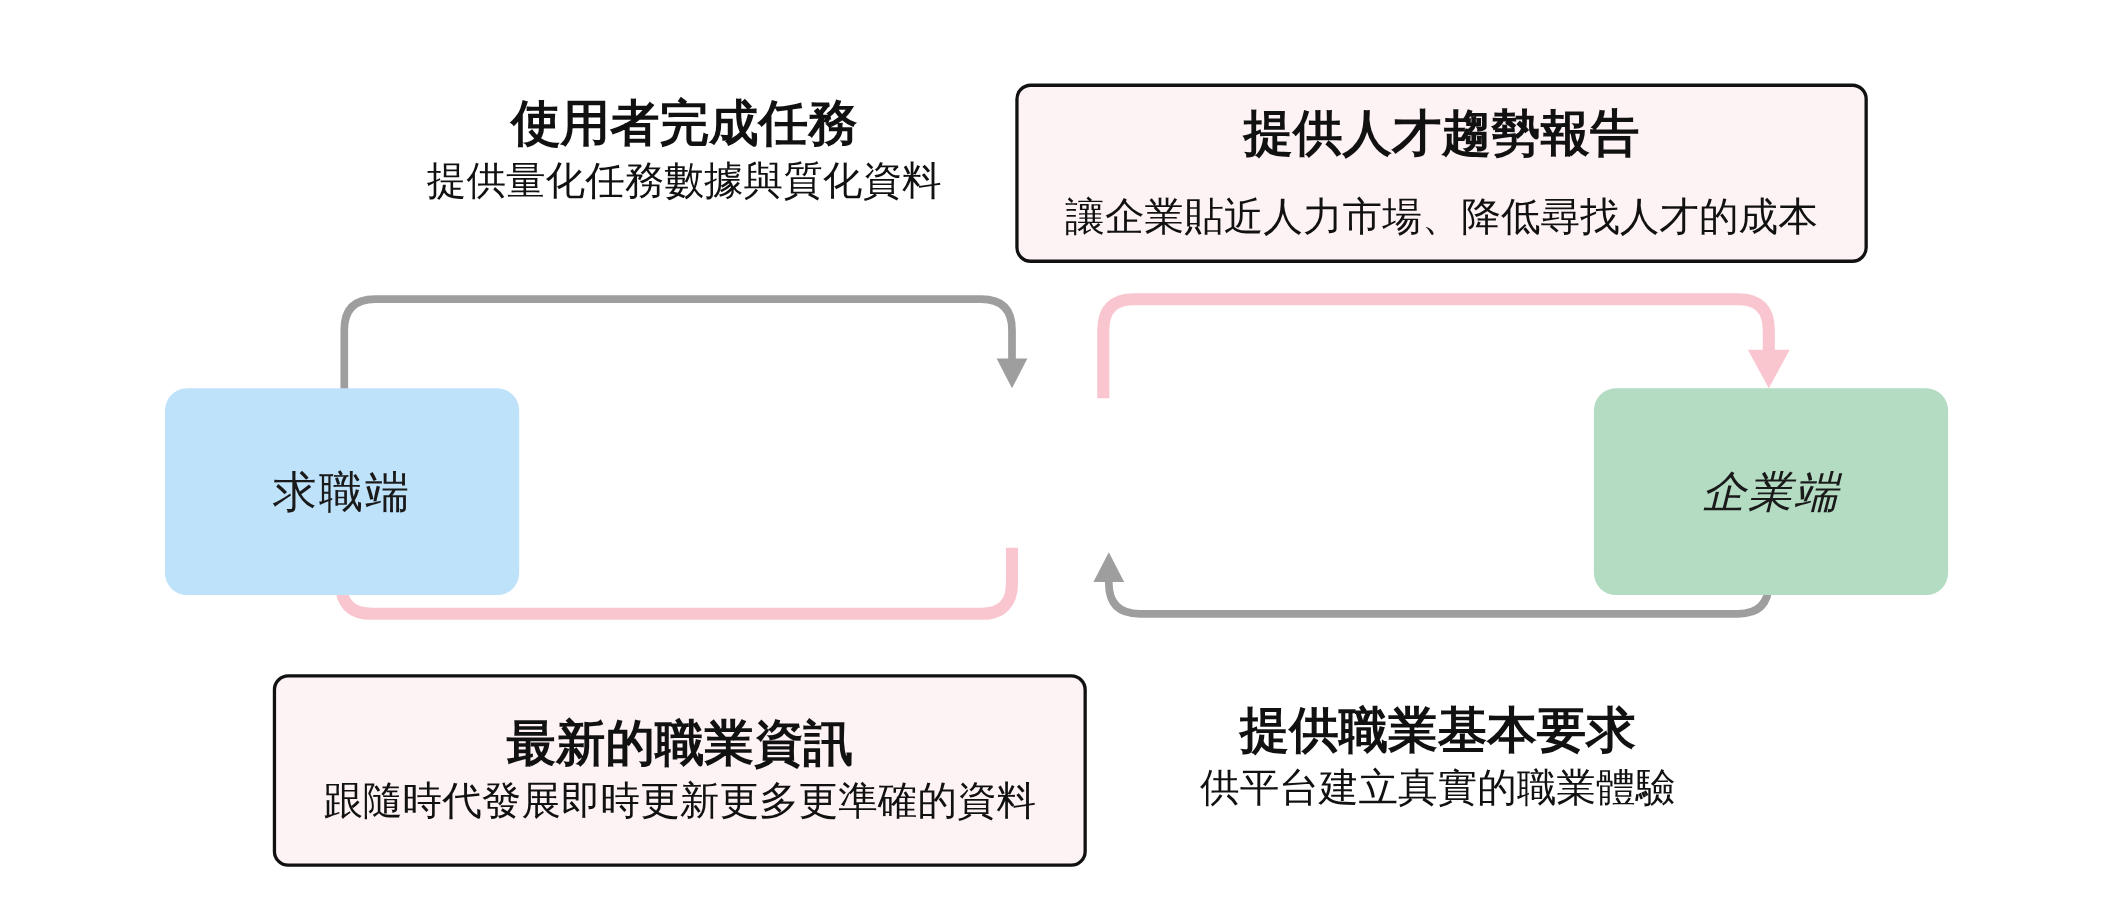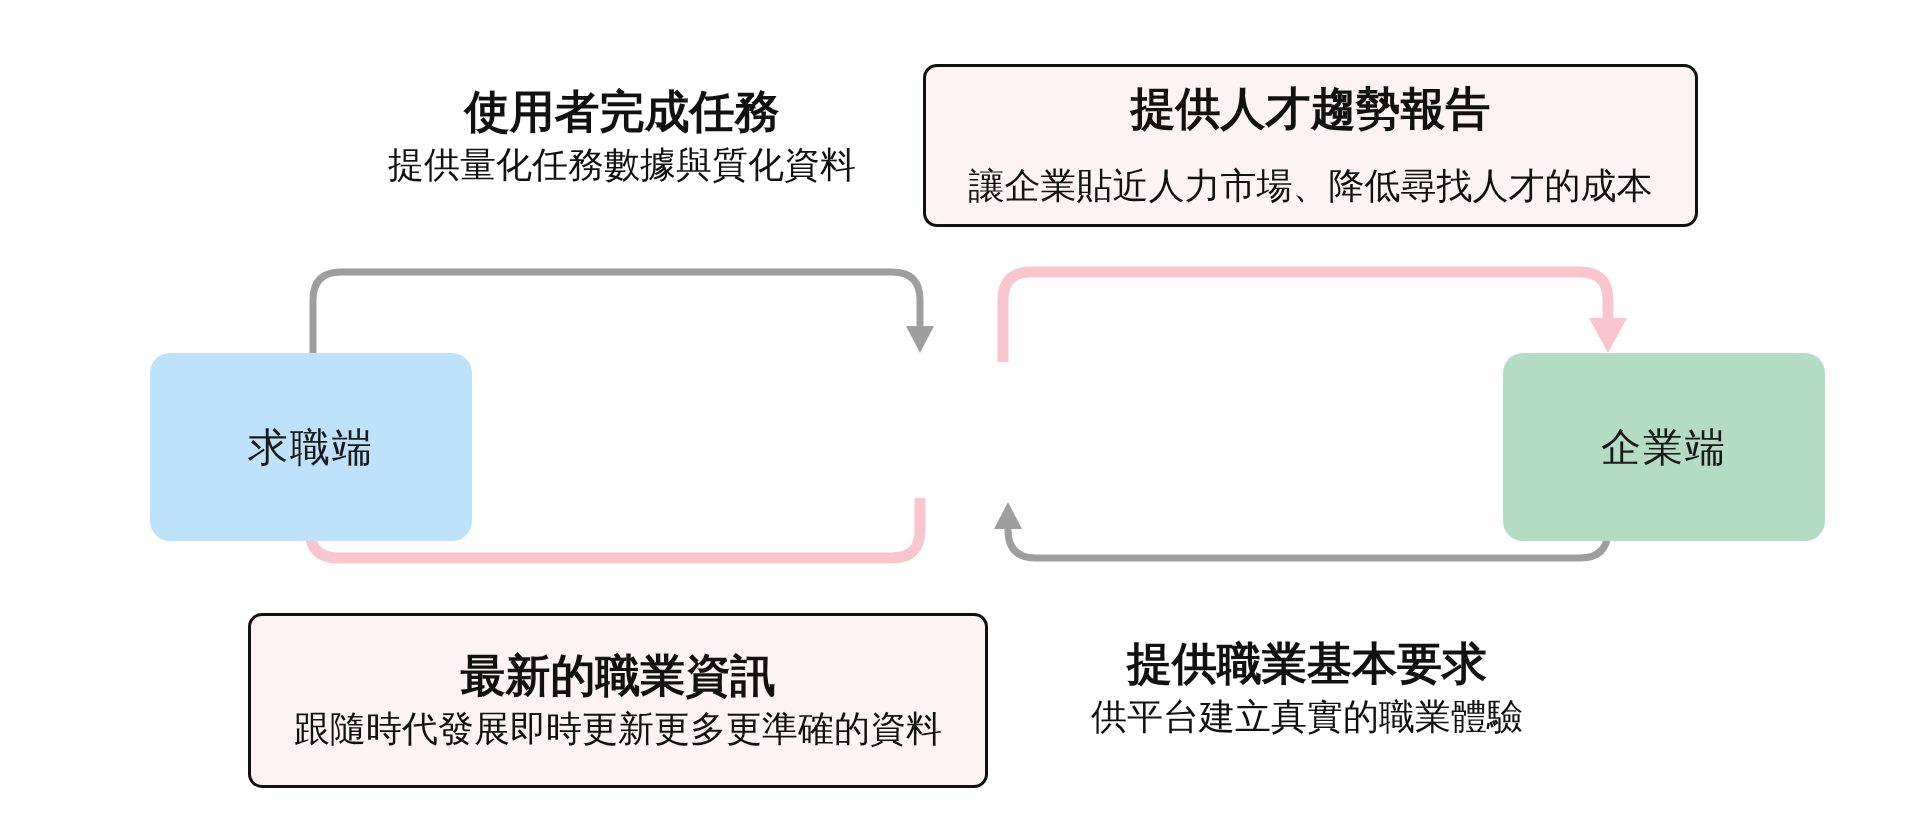--- a/index.html
+++ b/index.html
@@ -28,21 +28,21 @@
     border-radius: 20px;
     display: flex;
     align-items: center;
     justify-content: center;
     font-size: 40px;
     letter-spacing: 2px;
     color: var(--text, #1a1a1a);
   }
   .node-jobseeker  { left: 150px;  top: 353px; background: var(--node-blue,  #bee2fa); }
   .node-platform   { left: 800px;  top: 353px; background: var(--node-pink,  #fac8d0); }
-  .node-enterprise { left: 1503px; top: 353px; background: var(--node-green, #b3dcc3); }
+  .node-enterprise { left: 1449px; top: 353px; background: var(--node-green, #b3dcc3); font-style: italic; }
 
   .annotation {
     position: absolute;
     display: flex;
     flex-direction: column;
     align-items: center;
     justify-content: center;
     text-align: center;
   }
   .annotation .title {
@@ -59,21 +59,21 @@
     margin-top: 2px;
     color: #111;
     white-space: nowrap;
   }
   .annotation.boxed {
     background: var(--annotation-bg, #fdf2f4);
     border: 3px solid var(--annotation-border, #111);
     border-radius: 14px;
   }
   .annotation-top-left     { left: 622px;  top: 84px;  transform: translateX(-50%); }
-  .annotation-top-right    { left: 923px;  top: 64px;  width: 769px; height: 157px; gap: 24px; }
+  .annotation-top-right    { left: 923px;  top: 76px;  width: 769px; height: 157px; gap: 24px; }
   .annotation-bottom-left  { left: 248px;  top: 613px; width: 734px; height: 169px; }
   .annotation-bottom-right { left: 1307px; top: 636px; transform: translateX(-50%); }
 </style>
 </head>
 <body>
 
 <div class="canvas">
 
   <svg class="arrow-layer" viewBox="0 0 1920 840">
 

